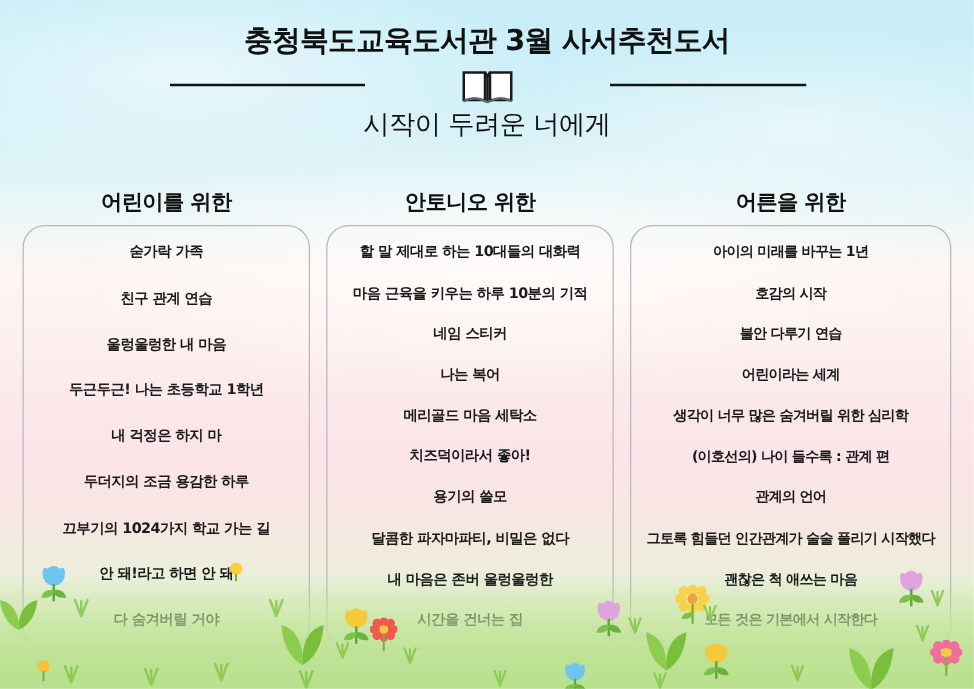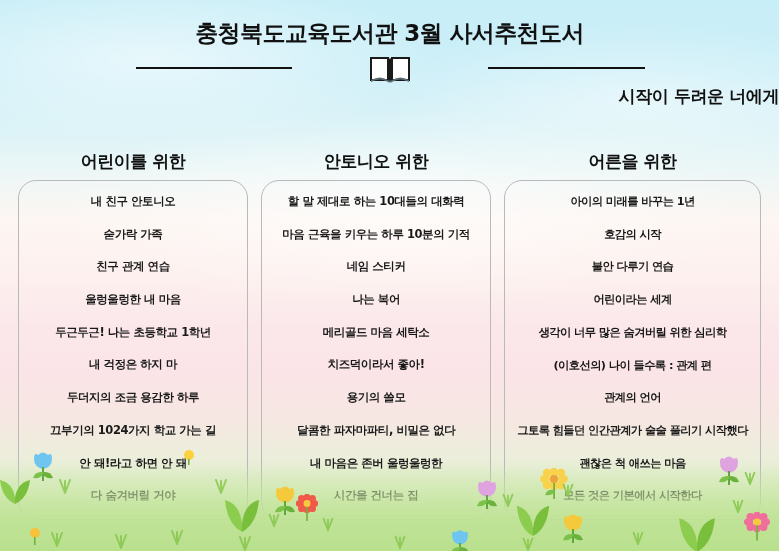--- a/index.html
+++ b/index.html
@@ -94,27 +94,26 @@
     position: absolute;
     left: 50%;
     top: 1px;
     transform: translateX(-50%);
     width: 46px;
     height: 30px;
   }
 
   .sub-title {
     font-family: "DejaVu Sans", "Liberation Sans", sans-serif;
-    font-size: 17px;
-    font-weight: bold;
+    font-size: 21px;
+    font-weight: normal;
     color: #111111;
     letter-spacing: -0.4px;
     margin: 0;
     padding-top: 2px;
-    text-align: right;
   }
 
   
   .columns {
     position: absolute;
     left: 0;
     top: 150px;
     width: 779px;
     display: flex;
     justify-content: space-between;
@@ -192,21 +191,20 @@
     </div>
 
     <h2 class="sub-title">시작이 두려운 너에게</h2>
   </div>
 
   <div class="columns">
 
     <div class="column">
       <div class="col-heading">어린이를 위한</div>
       <div class="card">
-        <div class="book-title">내 친구 안토니오</div>
         <div class="book-title">숟가락 가족</div>
         <div class="book-title">친구 관계 연습</div>
         <div class="book-title">울렁울렁한 내 마음</div>
         <div class="book-title">두근두근! 나는 초등학교 1학년</div>
         <div class="book-title">내 걱정은 하지 마</div>
         <div class="book-title">두더지의 조금 용감한 하루</div>
         <div class="book-title">끄부기의 1024가지 학교 가는 길</div>
         <div class="book-title">안 돼!라고 하면 안 돼</div>
         <div class="book-title">다 숨겨버릴 거야</div>
       </div>

